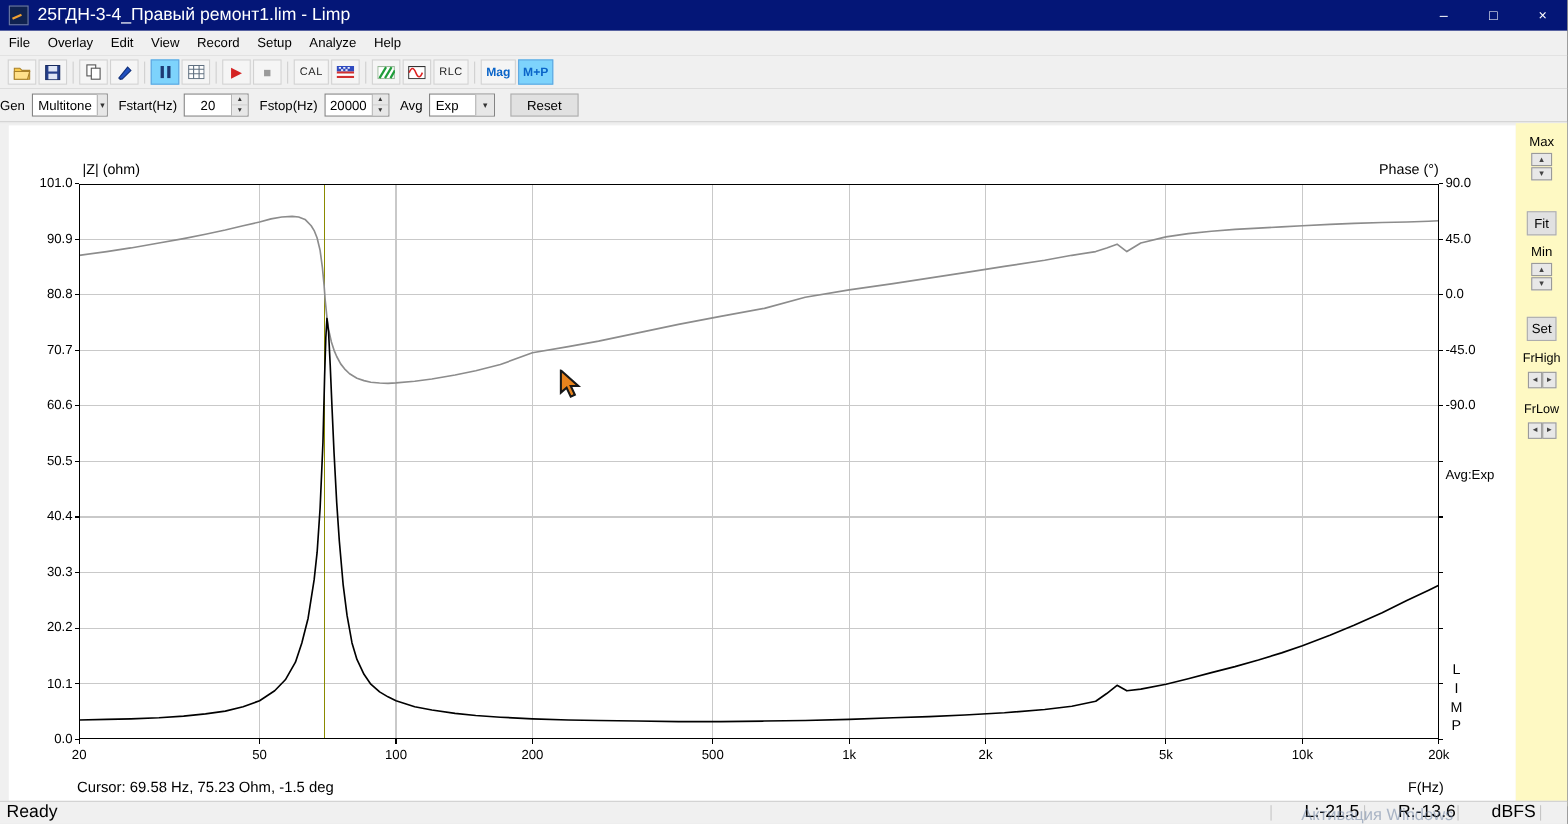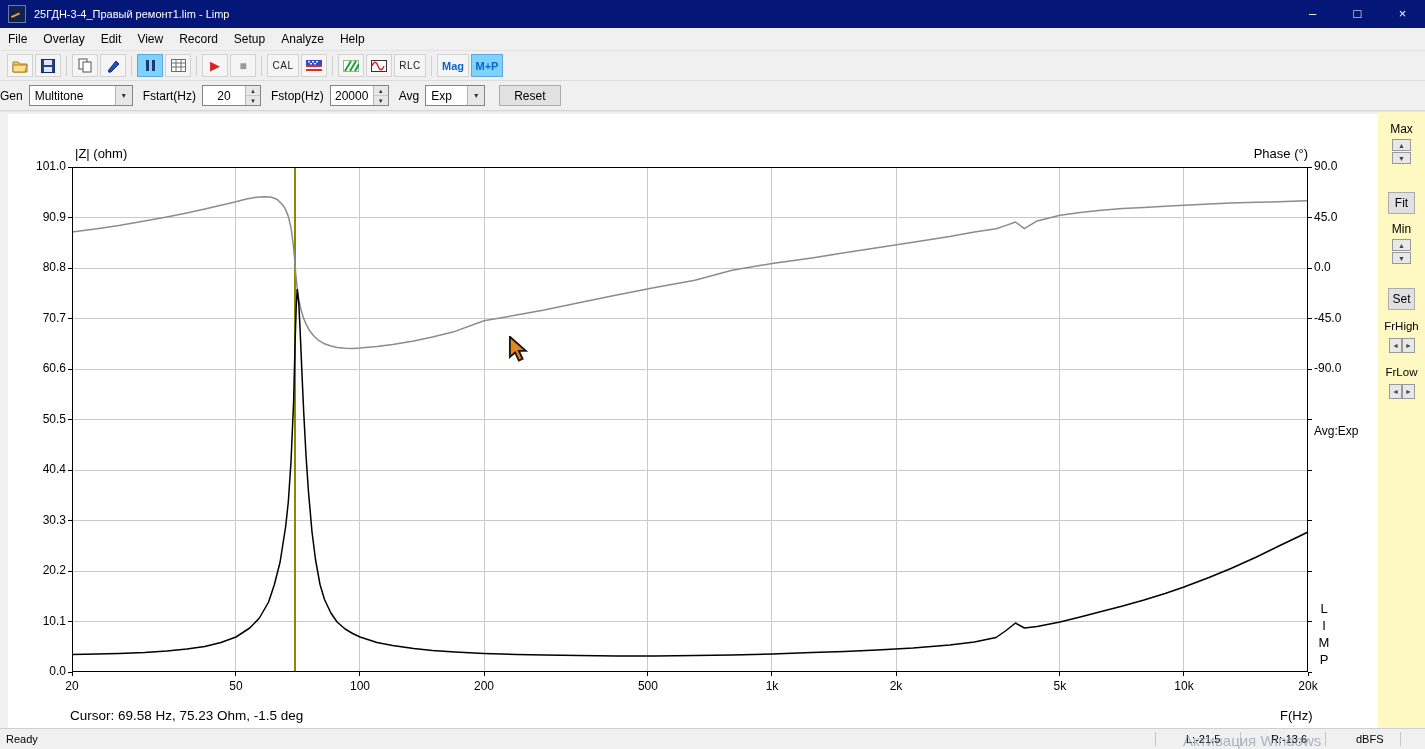--- a/index.html
+++ b/index.html
@@ -5,21 +5,21 @@
   html,body{margin:0;padding:0;background:#444;}
   .window{position:relative;width:1425px;height:749px;background:#f0f0f0;
     font-family:"Liberation Sans",sans-serif;overflow:hidden;}
 
   
   .titlebar{height:28px;background:#041677;display:flex;align-items:center;color:#fff;}
   .app-icon{width:16px;height:16px;margin-left:8px;background:#10224f;border:1px solid #6d7aa8;
     position:relative;flex:0 0 auto;}
   .app-icon::after{content:"";position:absolute;left:3px;top:8px;width:9px;height:5px;
     border-top:2px solid #f0a030;transform:rotate(-25deg);}
-  .title-text{margin-left:8px;font-size:11px;white-space:nowrap;}
+  .title-text{margin-left:8px;font-size:16px;white-space:nowrap;}
   .tb-flex{flex:1;}
   .win-btn{width:45px;height:28px;line-height:28px;text-align:center;font-size:13px;cursor:default;}
 
   
   .menubar{height:22px;background:#f0f0f0;display:flex;align-items:center;font-size:12px;
     border-bottom:1px solid #e2e2e2;}
   .menu-item{padding:4px 8px;height:22px;line-height:22px;}
 
   
   .toolbar{height:29px;background:#f0f0f0;display:flex;align-items:center;padding-left:6px;
@@ -38,21 +38,21 @@
 
   
   .parambar{height:29px;background:#f0f0f0;display:flex;align-items:center;
     font-size:12px;border-bottom:1px solid #d5d5d5;}
   .p-label{margin:0 6px 0 10px;}
   .p-label:first-child{margin-left:0;}
   .dropdown{height:21px;background:#fff;border:1px solid #848484;display:flex;align-items:center;box-sizing:border-box;}
   .dd-text{padding:0 5px;flex:1;font-size:12px;}
   .dd-arrow{width:16px;height:100%;background:#e7e7e7;border-left:1px solid #b5b5b5;
     display:flex;align-items:center;justify-content:center;font-size:8px;color:#333;}
-  .dd-gen{width:104px;} .dd-avg{width:60px;}
+  .dd-gen{width:69px;} .dd-avg{width:60px;}
   .spinbox{height:21px;background:#fff;border:1px solid #848484;display:flex;box-sizing:border-box;}
   .spin-val{width:42px;display:flex;align-items:center;justify-content:center;font-size:12px;}
   .spin-btns{width:14px;display:flex;flex-direction:column;border-left:1px solid #b5b5b5;}
   .spin-btns div{flex:1;background:#e7e7e7;display:flex;align-items:center;justify-content:center;
     font-size:6px;color:#333;border-bottom:1px solid #c9c9c9;}
   .spin-btns div:last-child{border-bottom:none;}
   .push-btn{height:21px;padding:0 14px;margin-left:14px;background:#e1e1e1;border:1px solid #adadad;
     font-size:12px;display:flex;align-items:center;box-sizing:border-box;}
 
   
@@ -78,21 +78,21 @@
   .sp-label{position:absolute;width:100%;text-align:center;color:#000;}
   .sp-btn{position:absolute;background:#e8e8e8;border:1px solid #9a9a9a;box-sizing:border-box;
     display:flex;align-items:center;justify-content:center;font-size:7px;color:#444;}
   .sp-push{position:absolute;left:10px;width:27px;height:22px;background:#e1e1e1;border:1px solid #adadad;
     box-sizing:border-box;display:flex;align-items:center;justify-content:center;font-size:12px;color:#000;}
   .spin-up{left:14px;width:19px;height:12px;}
   .spin-dn{left:14px;width:19px;height:12px;}
 
   
   .statusbar{position:absolute;left:0;bottom:0;width:1425px;height:20px;background:#f0f0f0;
-    border-top:1px solid #d0d0d0;display:flex;align-items:center;font-size:11px;color:#000;}
+    border-top:1px solid #d0d0d0;display:flex;align-items:center;font-size:16px;color:#000;}
   .sb-ready{padding-left:6px;flex:1;}
   .sb-sep{width:1px;height:14px;background:#c6c6c6;}
   .sb-box{padding:0 6px;white-space:nowrap;margin-left:24px;}
   .sb-l{width:48px;} .sb-r{width:48px;} .sb-u{width:38px;}
   .sb-grip{width:24px;height:100%;}
 
   .watermark{position:absolute;left:1183px;top:732px;font-size:15px;color:rgba(112,132,163,.55);
     z-index:10;pointer-events:none;white-space:nowrap;}
 </style>
 </head>

